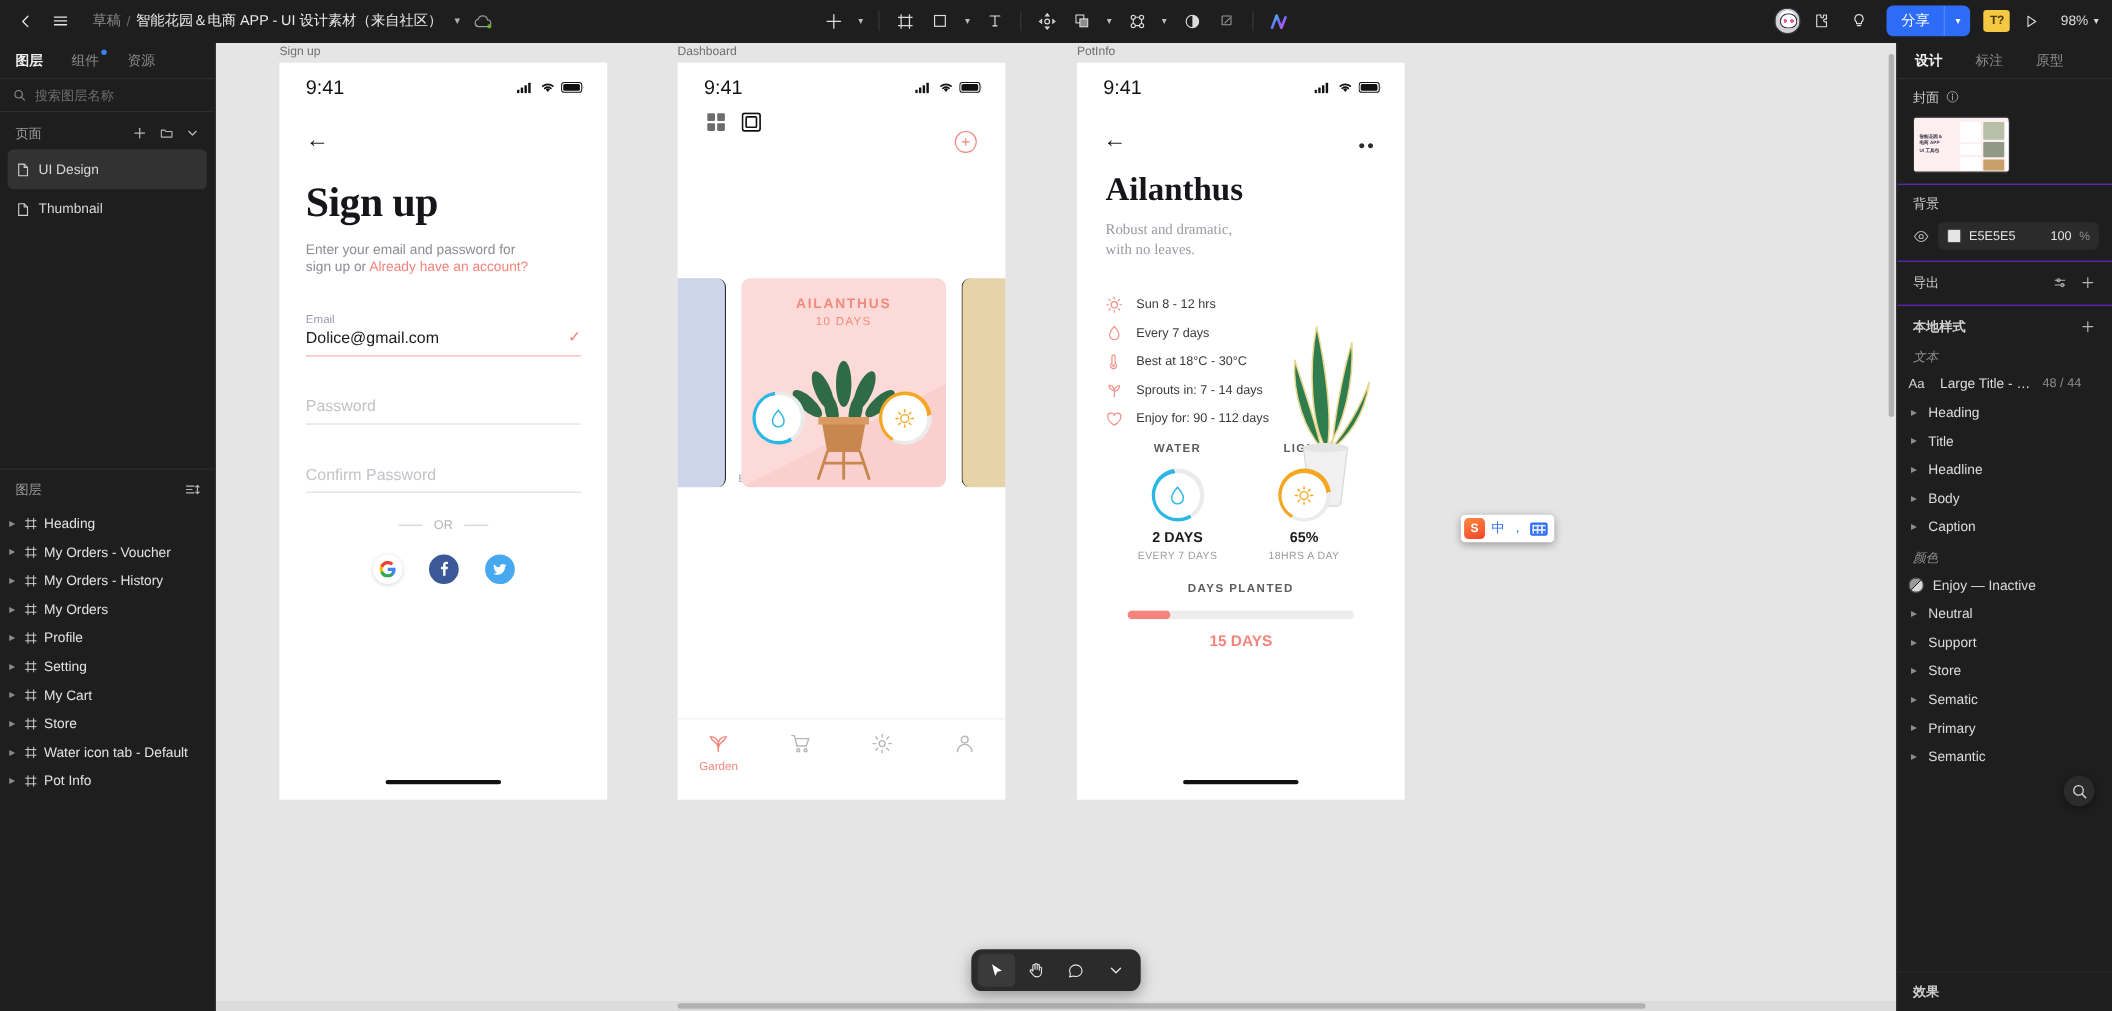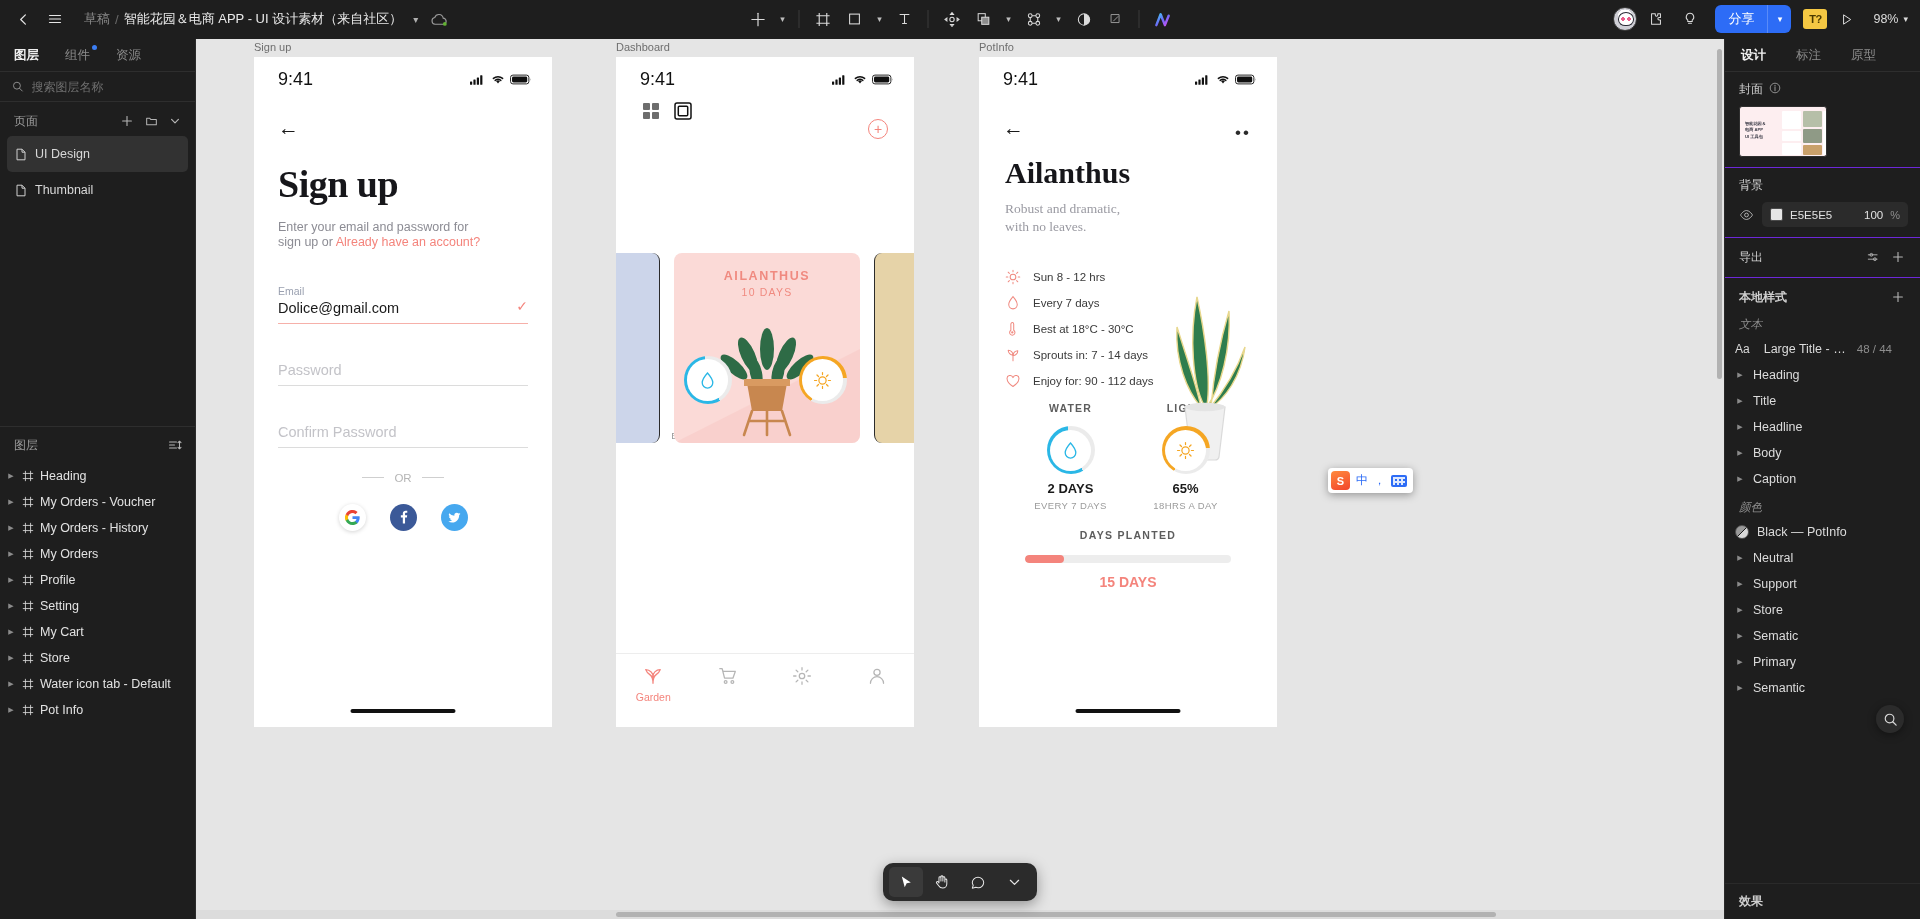--- a/index.html
+++ b/index.html
@@ -1074,21 +1074,21 @@
         <div class="style-row">
             <span class="tri">▶</span>
             <span>Caption</span>
           </div>
       </div>
 
       <div class="grp-label">颜色</div>
       <div>
         <div class="style-row">
           <span class="swatch-circle"></span>
-          <span>Black — PotInfo</span>
+          <span>Enjoy — Inactive</span>
         </div>
         <div class="style-row">
             <span class="tri">▶</span>
             <span>Neutral</span>
           </div>
         <div class="style-row">
             <span class="tri">▶</span>
             <span>Support</span>
           </div>
         <div class="style-row">

